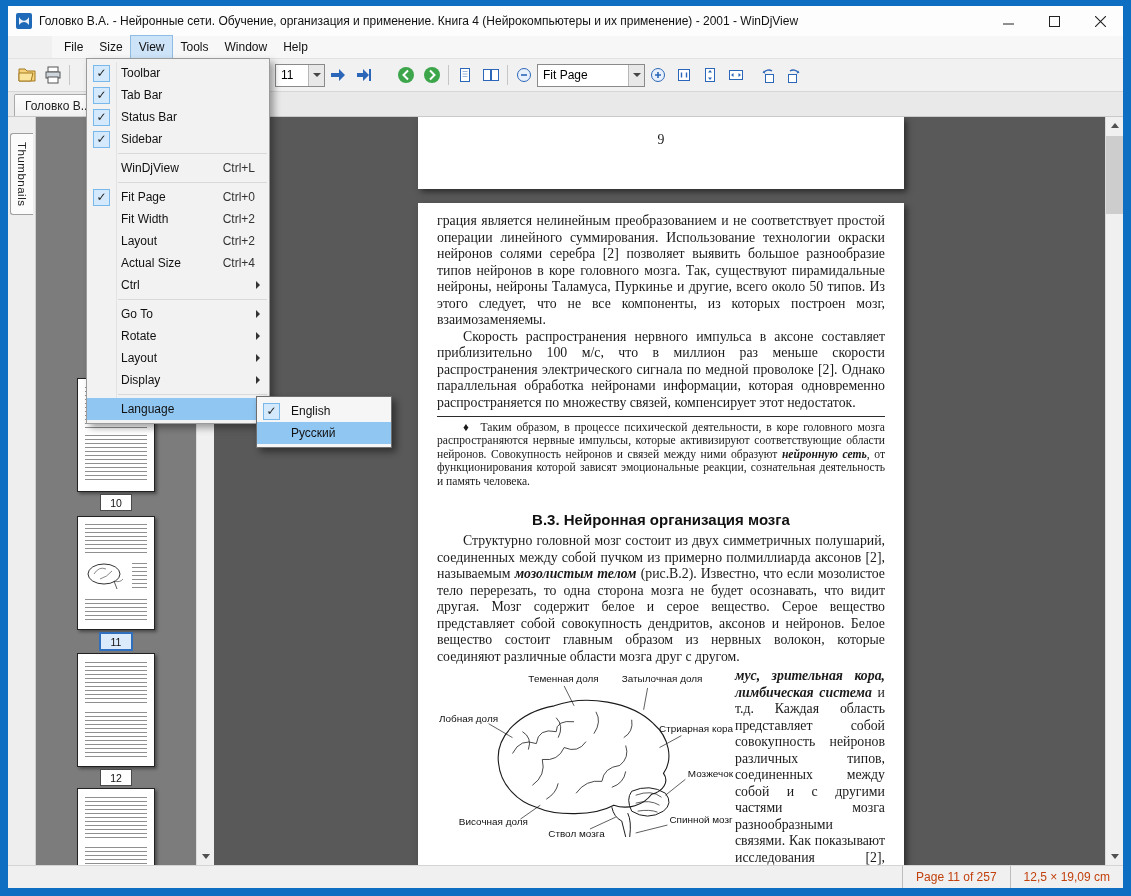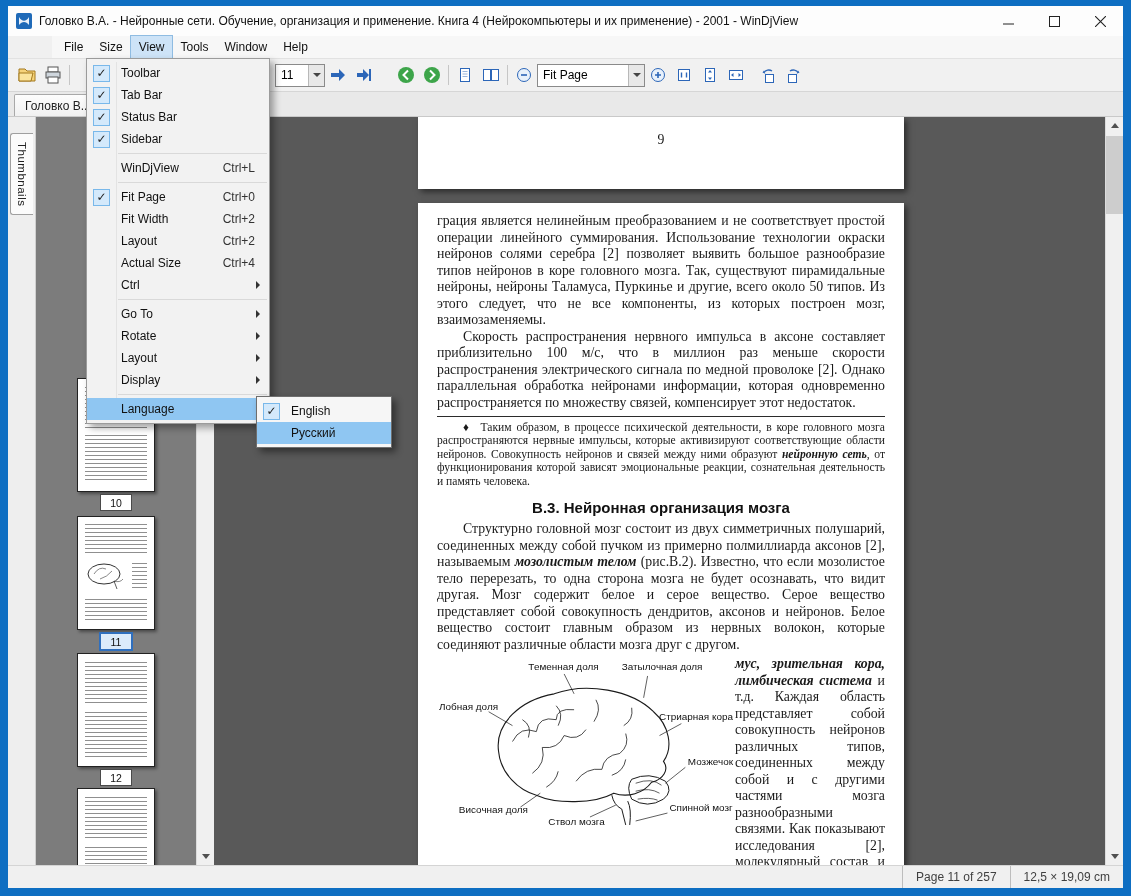--- a/index.html
+++ b/index.html
@@ -82,30 +82,30 @@
   .main-page{top:86px;height:1100px;box-sizing:border-box;padding:10px 19px;}
   .book{font-family:"Liberation Serif","DejaVu Serif",serif;color:#1a1a1a;}
   .book p{margin:0;font-size:13.8px;line-height:16.5px;text-align:justify;}
   .ind{text-indent:26px;}
   .cutline{margin-top:-8px;text-align-last:justify;}
   .pgnum{text-align:center;font-size:13.8px;margin-top:15px;font-family:"Liberation Serif","DejaVu Serif",serif;color:#1a1a1a;}
   .rule{border-top:1px solid #2b2b2b;margin:5px 0 4px;}
   .note{font-size:11.6px !important;line-height:13.4px !important;}
   .bi{font-weight:bold;font-style:italic;}
   .sechead{font-family:"Liberation Sans","DejaVu Sans",sans-serif;font-size:15px;font-weight:bold;
-           text-align:center;margin:11px 0 5px;color:#111;}
+           text-align:center;margin:23px 0 5px;color:#111;}
   .figrow{display:flex;margin-top:3px;}
   .figure{width:298px;flex:none;}
   .figure svg{display:block;}
   .sidecol{flex:1;margin-left:8px;}
   .fig-label{font-family:"Liberation Sans","DejaVu Sans",sans-serif;font-size:10px;fill:#111;}
 
   
   .statusbar{height:22px;background:#f0f0f0;border-top:1px solid #d4d4d4;display:flex;
-             align-items:stretch;font-size:12px;color:#404040;flex:none;}
+             align-items:stretch;font-size:12px;color:#c2410c;flex:none;}
   .sgrow{flex:1;}
   .scell{border-left:1px solid #bdbdbd;padding:0 13px;display:flex;align-items:center;white-space:nowrap;}
 
   
   .popup{position:absolute;left:78px;top:52px;width:182px;background:#f2f2f2;
          border:1px solid #9b9b9b;box-shadow:4px 4px 7px rgba(0,0,0,.35);z-index:50;
          padding:3px 0;font-size:12px;color:#111;}
   .popup::before{content:'';position:absolute;left:29px;top:3px;bottom:3px;width:1px;background:#e3e3e3;}
   .mi{height:22px;display:flex;align-items:center;position:relative;}
   .mi .gut{width:29px;display:flex;align-items:center;justify-content:center;flex:none;}

